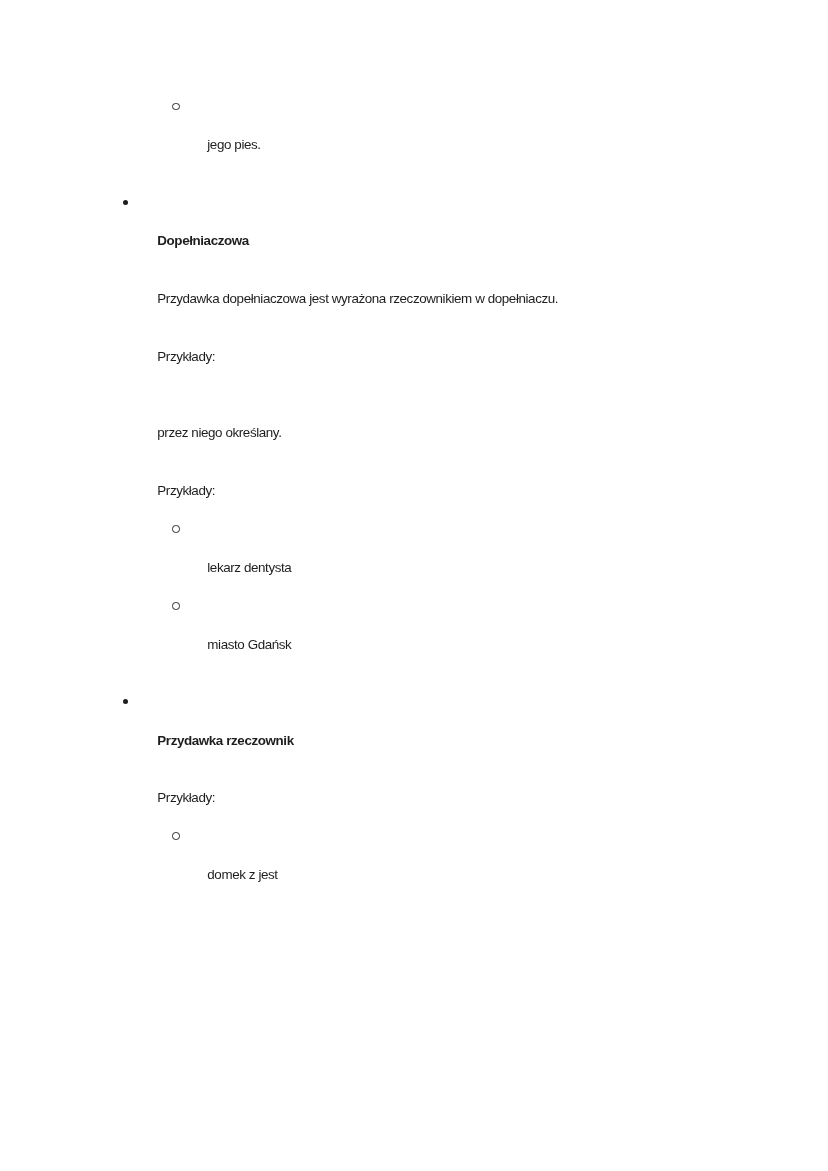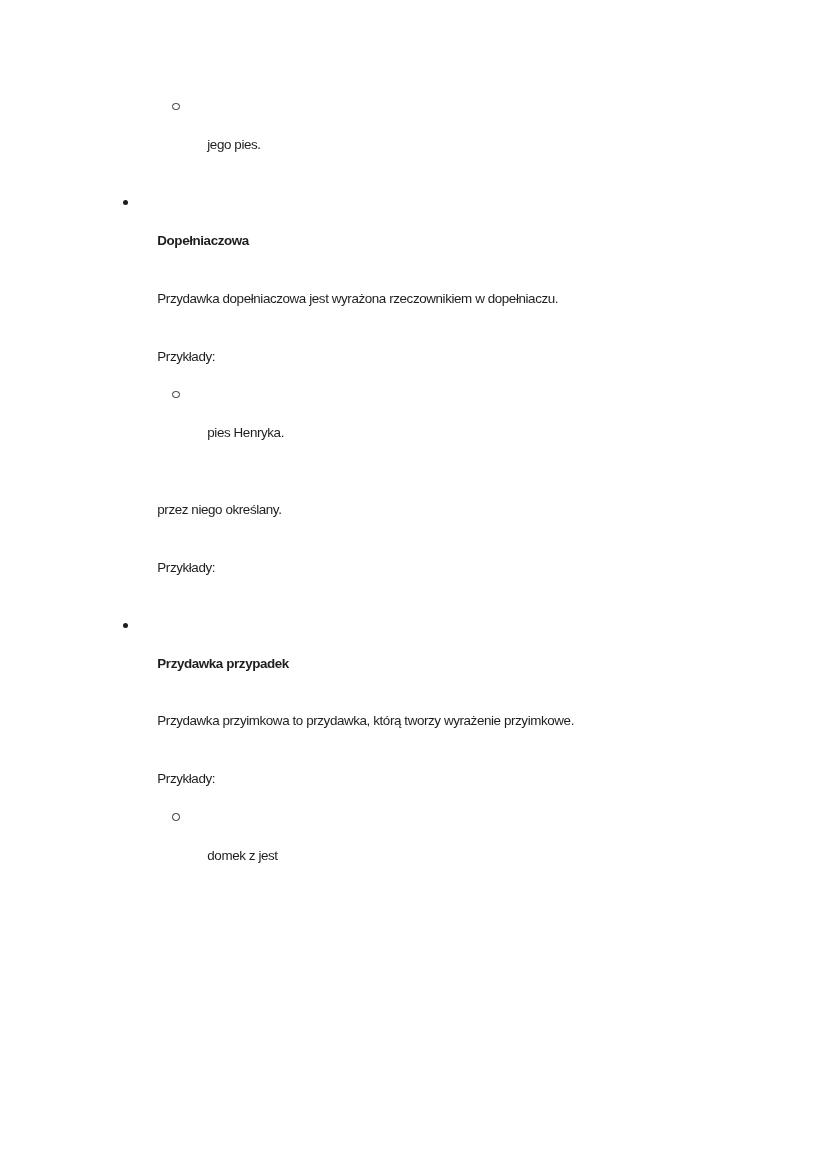--- a/index.html
+++ b/index.html
@@ -70,42 +70,43 @@
   <div class="line l1 bold">
     <span class="b1"></span>
     <span>Dopełniaczowa</span>
   </div>
   <div class="line l1">
     <span>Przydawka dopełniaczowa jest wyrażona rzeczownikiem w dopełniaczu.</span>
   </div>
   <div class="line l1">
     <span>Przykłady:</span>
   </div>
-  <div class="line l2">
-    <span class="b2"></span>
-    <span>pies Henryka.</span>
-  </div>
 
   <div class="gap"></div>
 
   <div class="line l1">
     <span>przez niego określany.</span>
   </div>
   <div class="line l1">
     <span>Przykłady:</span>
   </div>
+  <div class="line l2">
+    <span class="b2"></span>
+    <span>lekarz dentysta</span>
+  </div>
+  <div class="line l2">
+    <span class="b2"></span>
+    <span>miasto Gdańsk</span>
+  </div>
 
   <div class="gap"></div>
 
   <div class="line l1 bold">
     <span class="b1"></span>
-    <span>Przydawka przypadek</span>
-  </div>
-  <div class="line l1">
-    <span>Przydawka przyimkowa to przydawka, którą tworzy wyrażenie przyimkowe.</span>
+    <span>Przydawka rzeczownik</span>
   </div>
   <div class="line l1">
     <span>Przykłady:</span>
   </div>
   <div class="line l2">
     <span class="b2"></span>
     <span>domek z jest</span>
   </div>
 
 </div>

